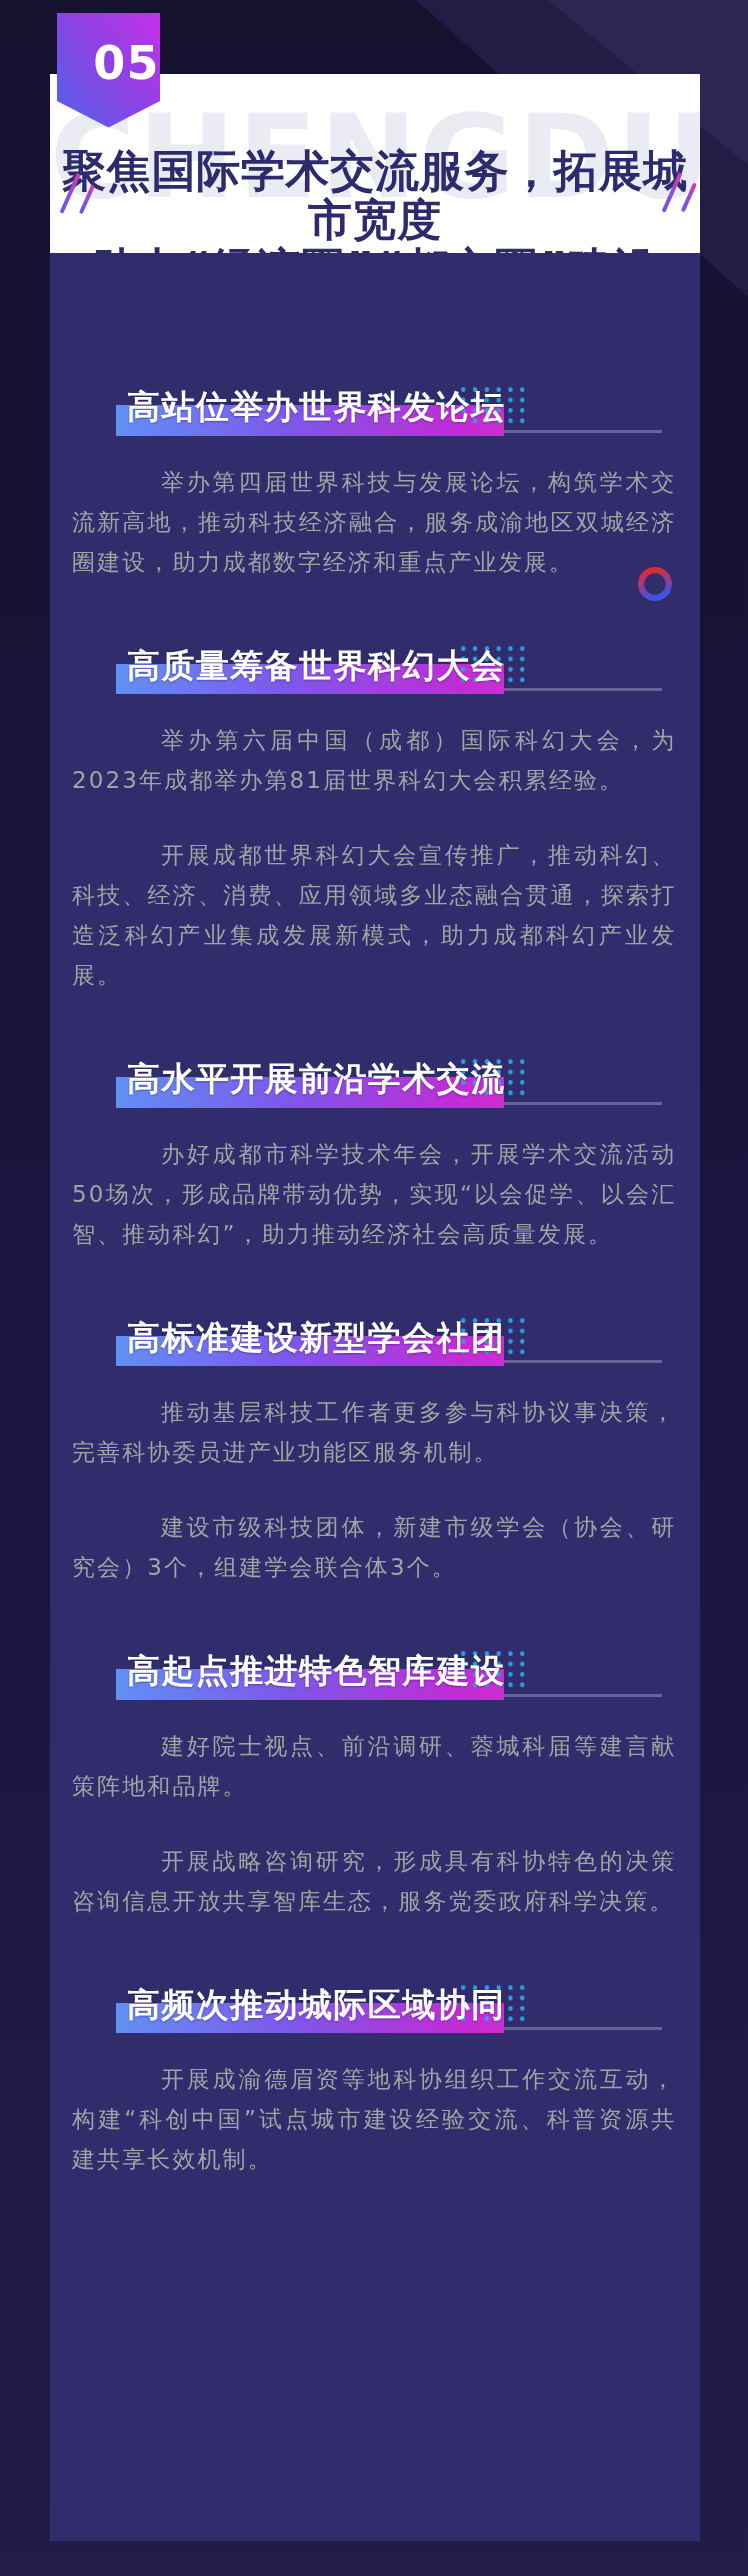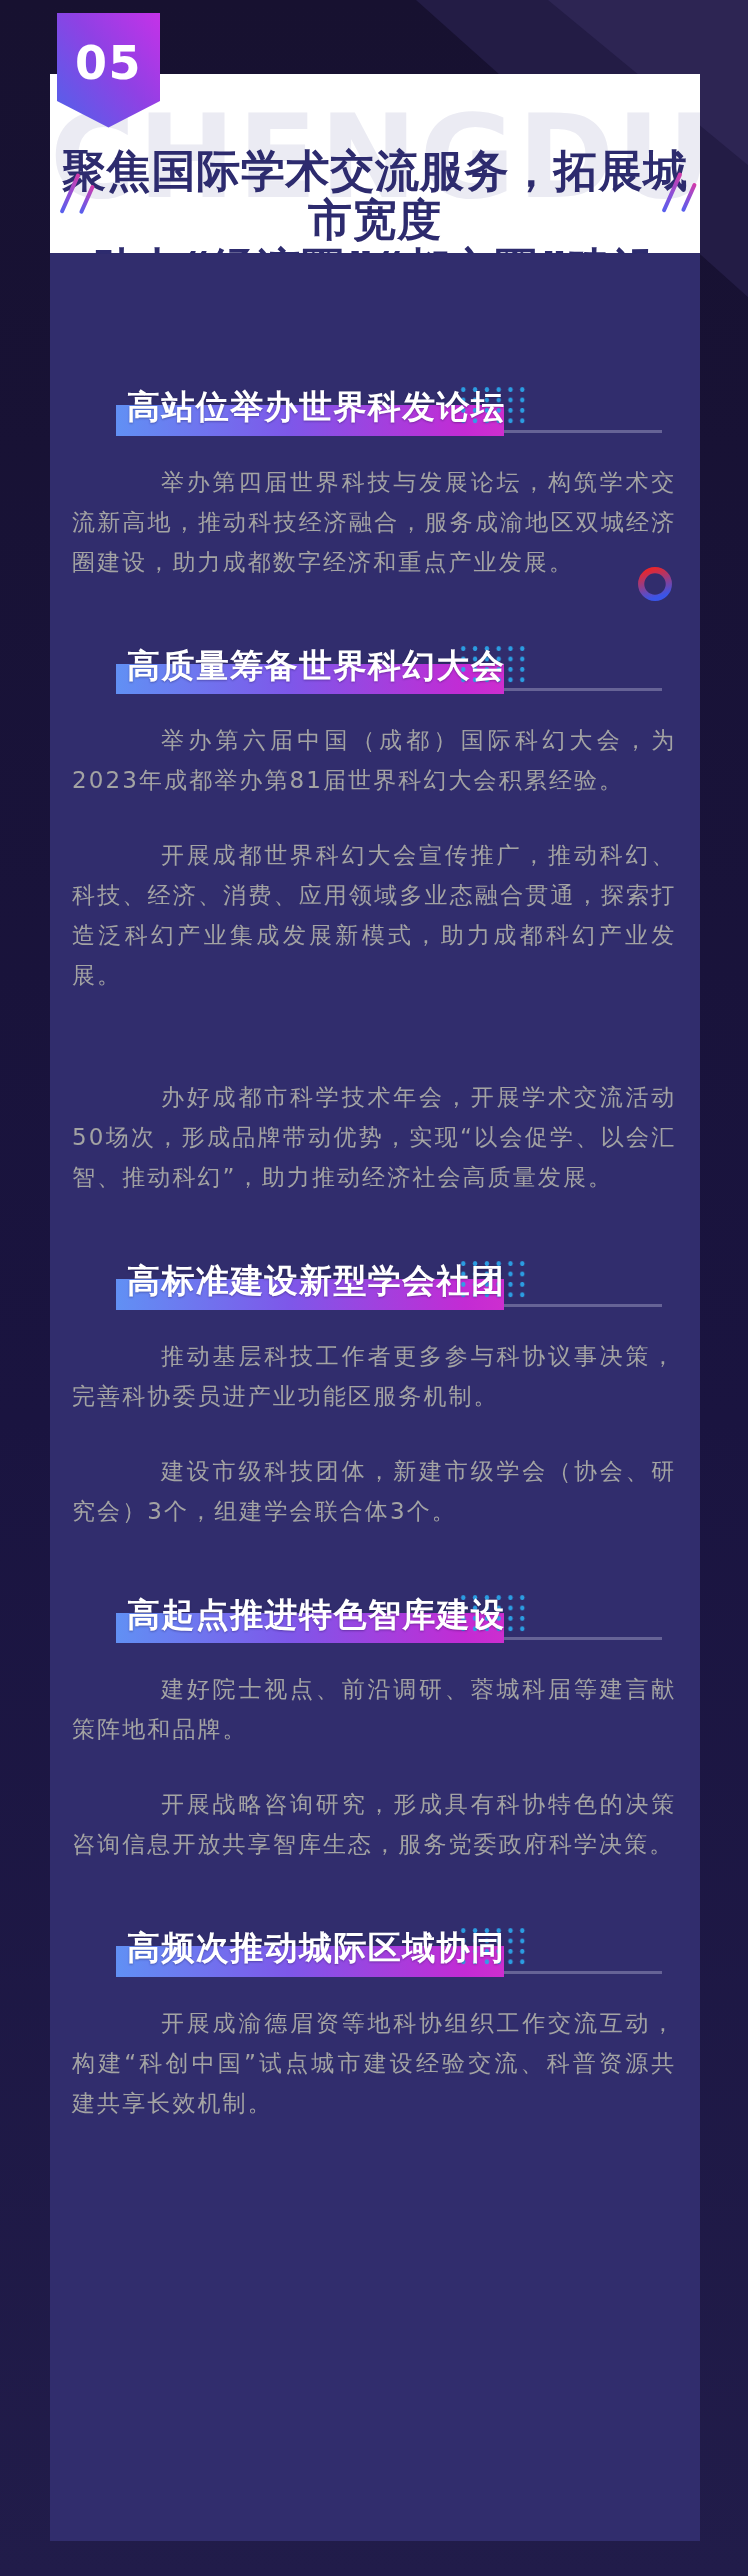--- a/index.html
+++ b/index.html
@@ -30,21 +30,21 @@
     transform:rotate(24deg);}
   .slash.l1{left:18px;top:98px;height:43px;}
   .slash.l2{left:35px;top:110px;height:30.5px;}
   .slash.r1{left:620px;top:97px;height:43px;}
   .slash.r2{left:637px;top:108px;height:30.5px;}
 
   
   .badge{position:absolute;left:57px;top:12.5px;width:103px;height:115px;z-index:3;
     background:linear-gradient(52deg,#4f63ea 0%,#8f41e4 55%,#c532e8 100%);
     clip-path:polygon(0 0,100% 0,100% 77%,50% 100%,0 77%);
-    display:flex;justify-content:center;align-items:flex-start;}
+    display:flex;justify-content:flex-end;align-items:flex-start;}
   .badge span{margin-top:23.6px;font-size:46px;font-weight:bold;color:#ffffff;
     letter-spacing:1.4px;}
 
   
   .content-panel{position:absolute;left:50px;top:253px;width:650px;height:2288px;
     background:#312d6d;overflow:hidden;box-sizing:border-box;padding-top:70px;}
 
   .sec{margin-top:82px;}
   .sec:first-child{margin-top:0;}
   .sec-head{position:relative;margin-left:66px;width:388px;height:30.5px;}
@@ -116,20 +116,26 @@
       <div class="bar"></div>
       <div class="dots"></div>
       <div class="hline"></div>
       <span class="htxt">高质量筹备世界科幻大会</span>
     </div>
     <p>举办第六届中国（成都）国际科幻大会，为2023年成都举办第81届世界科幻大会积累经验。</p>
     <p>开展成都世界科幻大会宣传推广，推动科幻、科技、经济、消费、应用领域多业态融合贯通，探索打造泛科幻产业集成发展新模式，助力成都科幻产业发展。</p>
   </section>
 
   <section class="sec">
+    <div class="sec-head">
+      <div class="bar"></div>
+      <div class="dots"></div>
+      <div class="hline"></div>
+      <span class="htxt">高水平开展前沿学术交流</span>
+    </div>
     <p>办好成都市科学技术年会，开展学术交流活动50场次，形成品牌带动优势，实现“以会促学、以会汇智、推动科幻”，助力推动经济社会高质量发展。</p>
   </section>
 
   <section class="sec">
     <div class="sec-head">
       <div class="bar"></div>
       <div class="dots"></div>
       <div class="hline"></div>
       <span class="htxt">高标准建设新型学会社团</span>
     </div>

